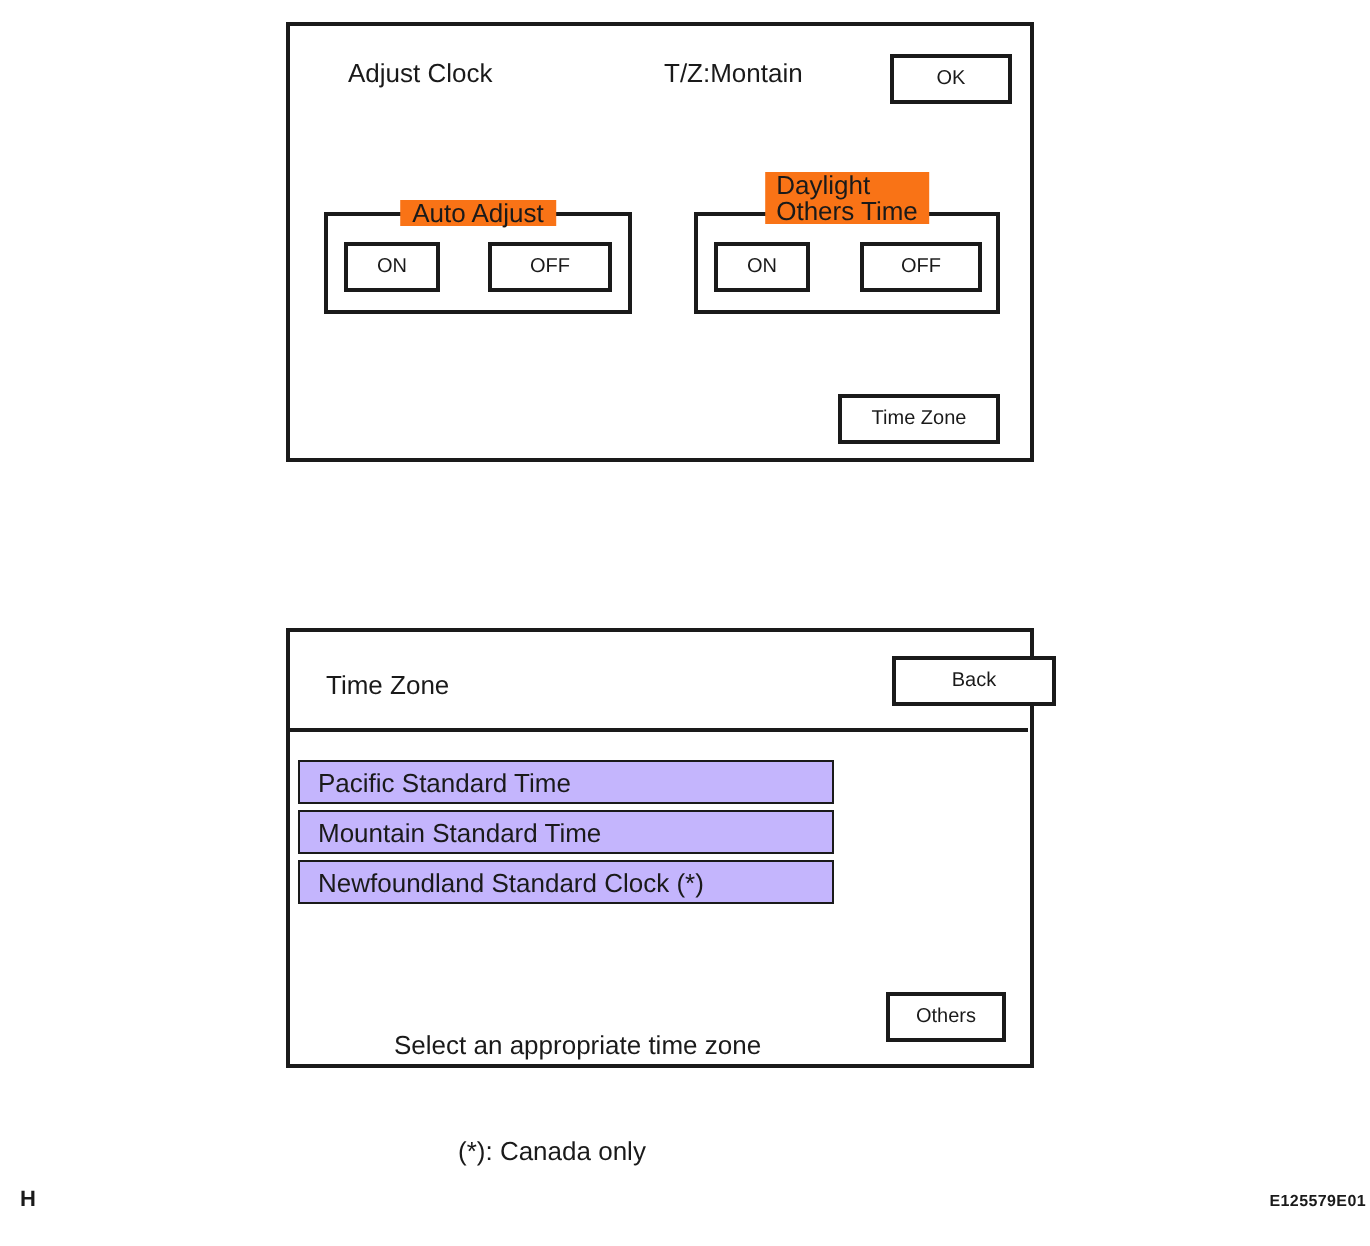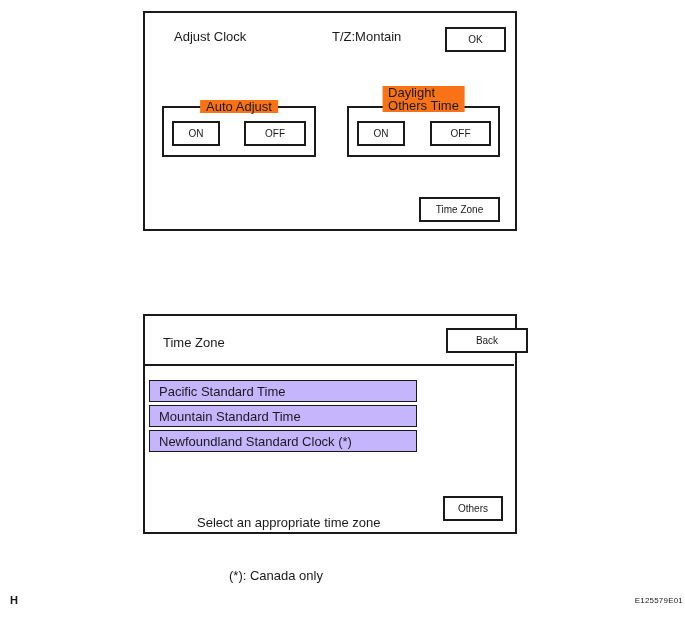--- a/index.html
+++ b/index.html
@@ -100,21 +100,21 @@
   .footer-h {
     position: absolute;
     left: 10px; top: 594px;
     font-size: 11px;
     font-weight: 700;
   }
   .figure-code {
     position: absolute;
     right: 2px; top: 596px;
     font-size: 8px;
-    font-weight: 400;
+    font-weight: 700;
     letter-spacing: 0.2px;
   }
 </style>
 </head>
 <body>
 
 <div class="page">
 
   <div class="panel panel-top">
     <div class="txt" style="left:29px; top:17px;">Adjust Clock</div>

